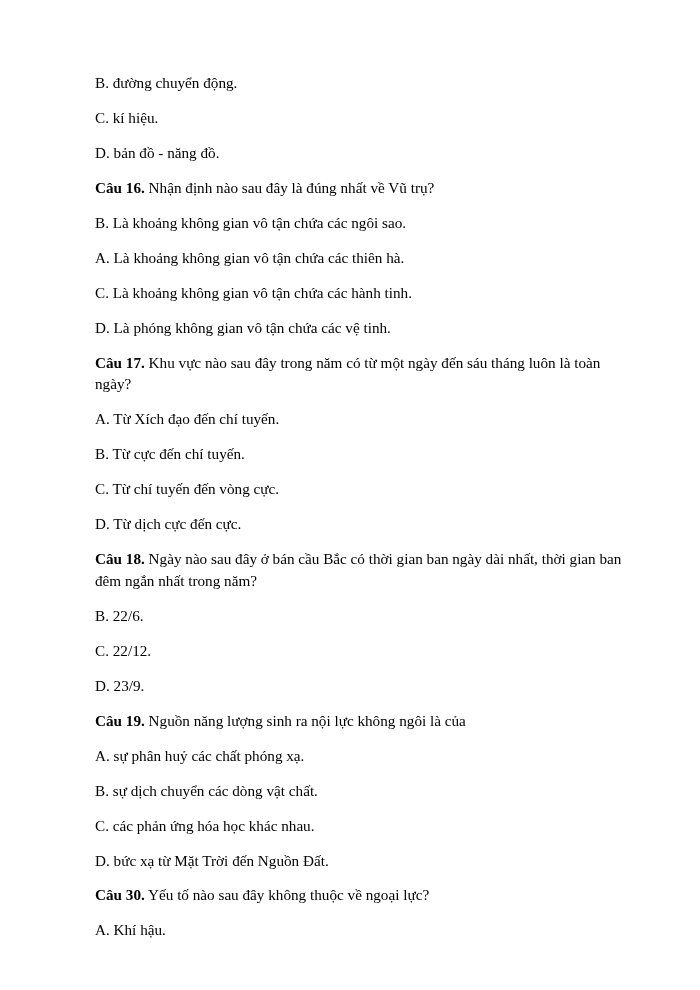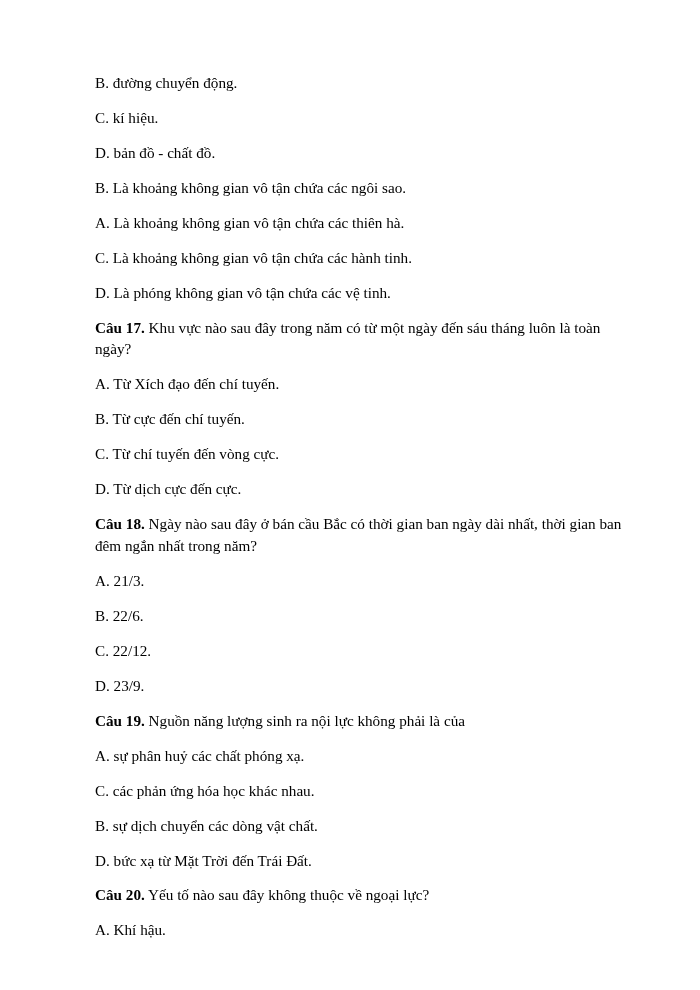--- a/index.html
+++ b/index.html
@@ -48,37 +48,37 @@
     line-height: 1.42;
   }
 </style>
 </head>
 <body>
 
 <div class="page">
   <div class="doc-body" id="doc-body">
       <p class="line opt-line wrap"><span>B. đường chuyển động.</span></p>
       <p class="line opt-line wrap"><span>C. kí hiệu.</span></p>
-      <p class="line opt-line wrap"><span>D. bản đồ - chất đồ.</span></p>
+      <p class="line opt-line wrap"><span>D. bản đồ - năng đồ.</span></p>
+      <p class="line q-line wrap"><span class="lbl">Câu 16.</span><span> Nhận định nào sau đây là đúng nhất về Vũ trụ?</span></p>
       <p class="line opt-line wrap"><span>B. Là khoảng không gian vô tận chứa các ngôi sao.</span></p>
       <p class="line opt-line wrap"><span>A. Là khoảng không gian vô tận chứa các thiên hà.</span></p>
       <p class="line opt-line wrap"><span>C. Là khoảng không gian vô tận chứa các hành tinh.</span></p>
       <p class="line opt-line wrap"><span>D. Là phóng không gian vô tận chứa các vệ tinh.</span></p>
       <p class="line q-line wrap"><span class="lbl">Câu 17.</span><span> Khu vực nào sau đây trong năm có từ một ngày đến sáu tháng luôn là toàn ngày?</span></p>
       <p class="line opt-line wrap"><span>A. Từ Xích đạo đến chí tuyến.</span></p>
       <p class="line opt-line wrap"><span>B. Từ cực đến chí tuyến.</span></p>
       <p class="line opt-line wrap"><span>C. Từ chí tuyến đến vòng cực.</span></p>
       <p class="line opt-line wrap"><span>D. Từ dịch cực đến cực.</span></p>
       <p class="line q-line wrap"><span class="lbl">Câu 18.</span><span> Ngày nào sau đây ở bán cầu Bắc có thời gian ban ngày dài nhất, thời gian ban đêm ngắn nhất trong năm?</span></p>
-      <p class="line opt-line wrap"><span>A. 21/3.</span></p>
       <p class="line opt-line wrap"><span>B. 22/6.</span></p>
       <p class="line opt-line wrap"><span>C. 22/12.</span></p>
       <p class="line opt-line wrap"><span>D. 23/9.</span></p>
-      <p class="line q-line wrap"><span class="lbl">Câu 19.</span><span> Nguồn năng lượng sinh ra nội lực </span><span class="bold">không</span><span> phải là của</span></p>
+      <p class="line q-line wrap"><span class="lbl">Câu 19.</span><span> Nguồn năng lượng sinh ra nội lực </span><span class="bold">không</span><span> ngôi là của</span></p>
       <p class="line opt-line wrap"><span>A. sự phân huỷ các chất phóng xạ.</span></p>
+      <p class="line opt-line wrap"><span>B. sự dịch chuyển các dòng vật chất.</span></p>
       <p class="line opt-line wrap"><span>C. các phản ứng hóa học khác nhau.</span></p>
-      <p class="line opt-line wrap"><span>B. sự dịch chuyển các dòng vật chất.</span></p>
-      <p class="line opt-line wrap"><span>D. bức xạ từ Mặt Trời đến Trái Đất.</span></p>
-      <p class="line q-line wrap"><span class="lbl">Câu 20.</span><span> Yếu tố nào sau đây </span><span class="bold">không</span><span> thuộc về ngoại lực?</span></p>
+      <p class="line opt-line wrap"><span>D. bức xạ từ Mặt Trời đến Nguồn Đất.</span></p>
+      <p class="line q-line wrap"><span class="lbl">Câu 30.</span><span> Yếu tố nào sau đây </span><span class="bold">không</span><span> thuộc về ngoại lực?</span></p>
       <p class="line opt-line wrap"><span>A. Khí hậu.</span></p>
       <p class="line opt-line wrap"></p>
     </div>
 </div>
 
 </body></html>

